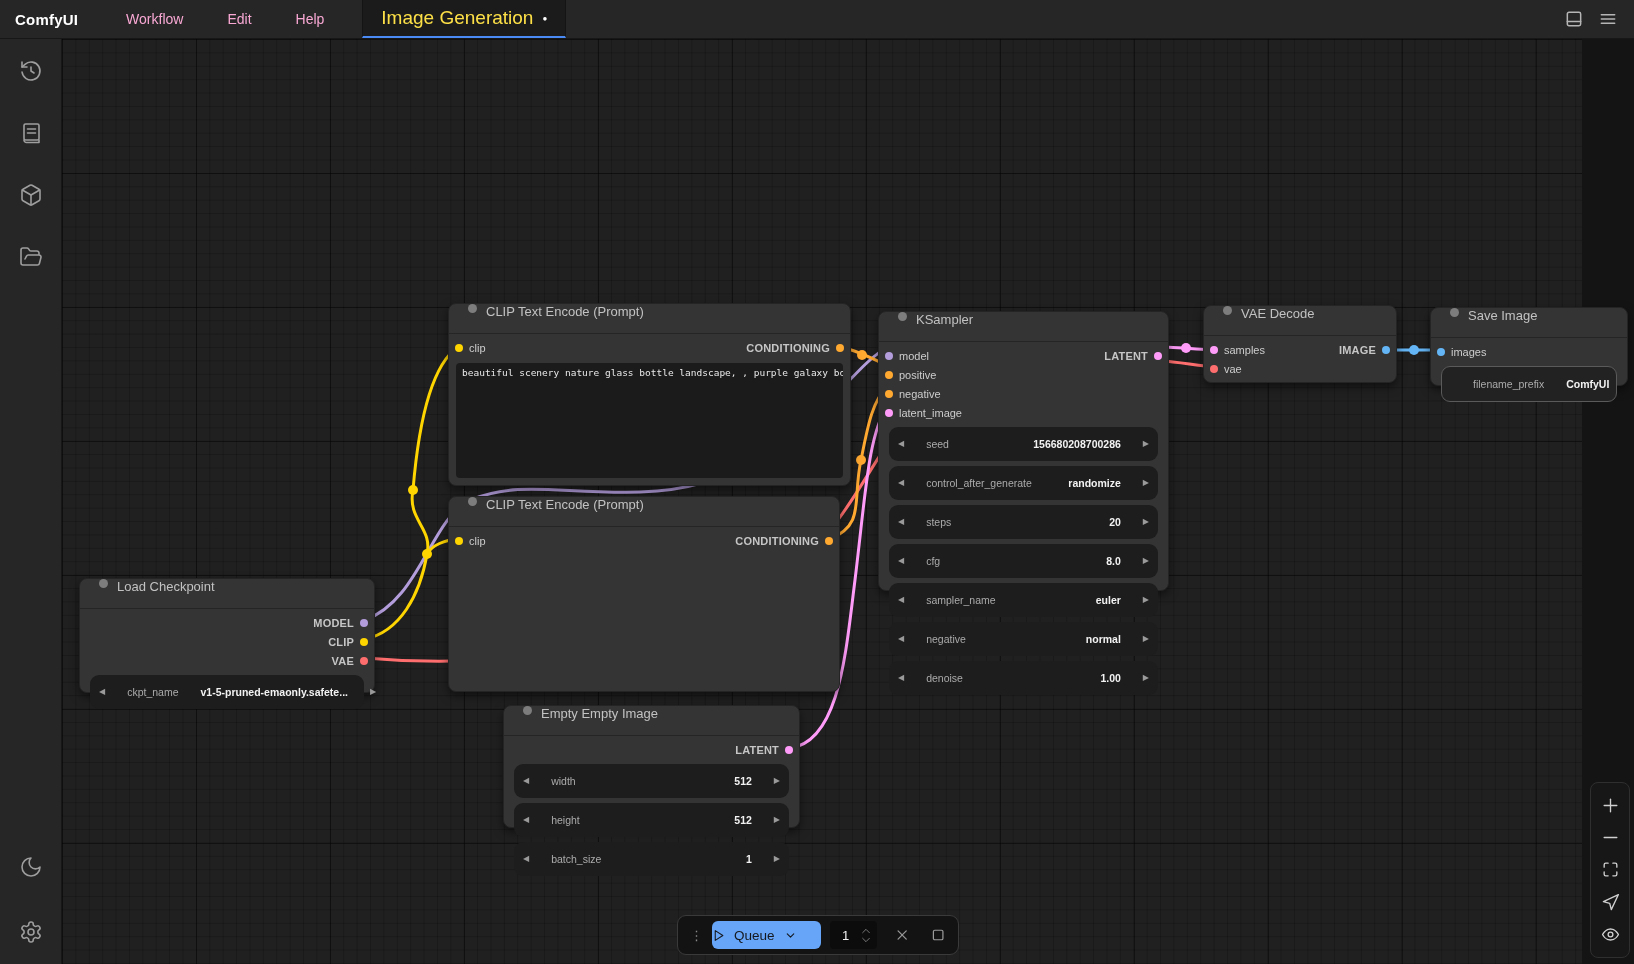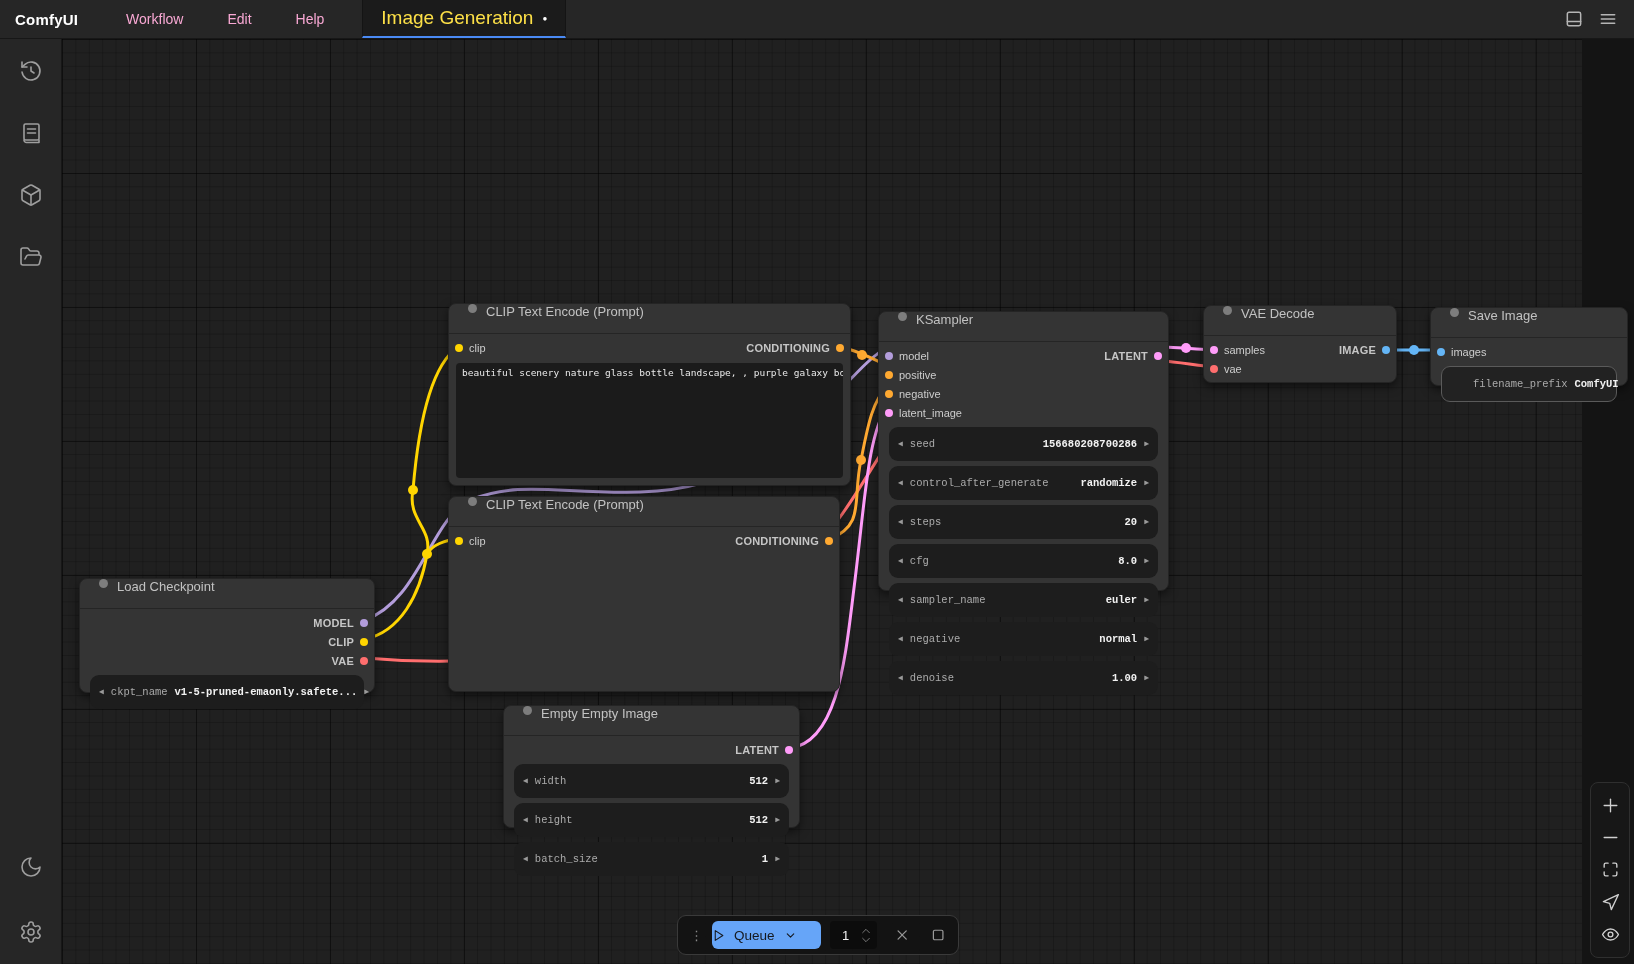--- a/index.html
+++ b/index.html
@@ -60,21 +60,21 @@
   .header-dot { width:9px; height:9px; border-radius:50%; background:#7d7d7d; flex:0 0 auto; }
   .node-title { color:#c2c2c2; font-size:13px; white-space:nowrap; overflow:hidden; }
   .slots { padding:4px 0 0 0; }
   .slot-row { height:19px; display:flex; align-items:center; justify-content:space-between; padding:0 6px; }
   .slot { display:flex; align-items:center; gap:6px; }
   .slot-dot { width:8px; height:8px; border-radius:50%; flex:0 0 auto; }
   .in-label { color:#cdcdcd; font-size:11px; }
   .out-label { color:#c6c6c6; font-size:11px; font-weight:bold; letter-spacing:.2px; }
 
   .widget { height:17px; margin:5px 10px 0 10px; background:#1d1d1d; border-radius:9px;
-    display:flex; align-items:center; padding:17px 9px; gap:7px;font-family:Liberation Mono, monospace; }
+    display:flex; align-items:center; padding:17px 9px; gap:22px; }
   .w-arrow { color:#9a9a9a; font-size:8px; line-height:1; }
   .w-label { color:#ababab; font-size:10.5px; white-space:nowrap; }
   .w-value { margin-left:auto; color:#f2f2f2; font-size:10.5px; font-weight:bold; white-space:nowrap; }
   .widget.bordered { border:1px solid #5a5a5a; background:#222; }
 
   .prompt-box { flex:1; margin:6px 7px 7px 7px; background:#1b1b1b; border-radius:4px;
     padding:4px 6px; color:#e9e9e9; font-family:"DejaVu Sans Mono", monospace;
     font-size:9.5px; line-height:1.35; white-space:pre; overflow:hidden; }
 
   

